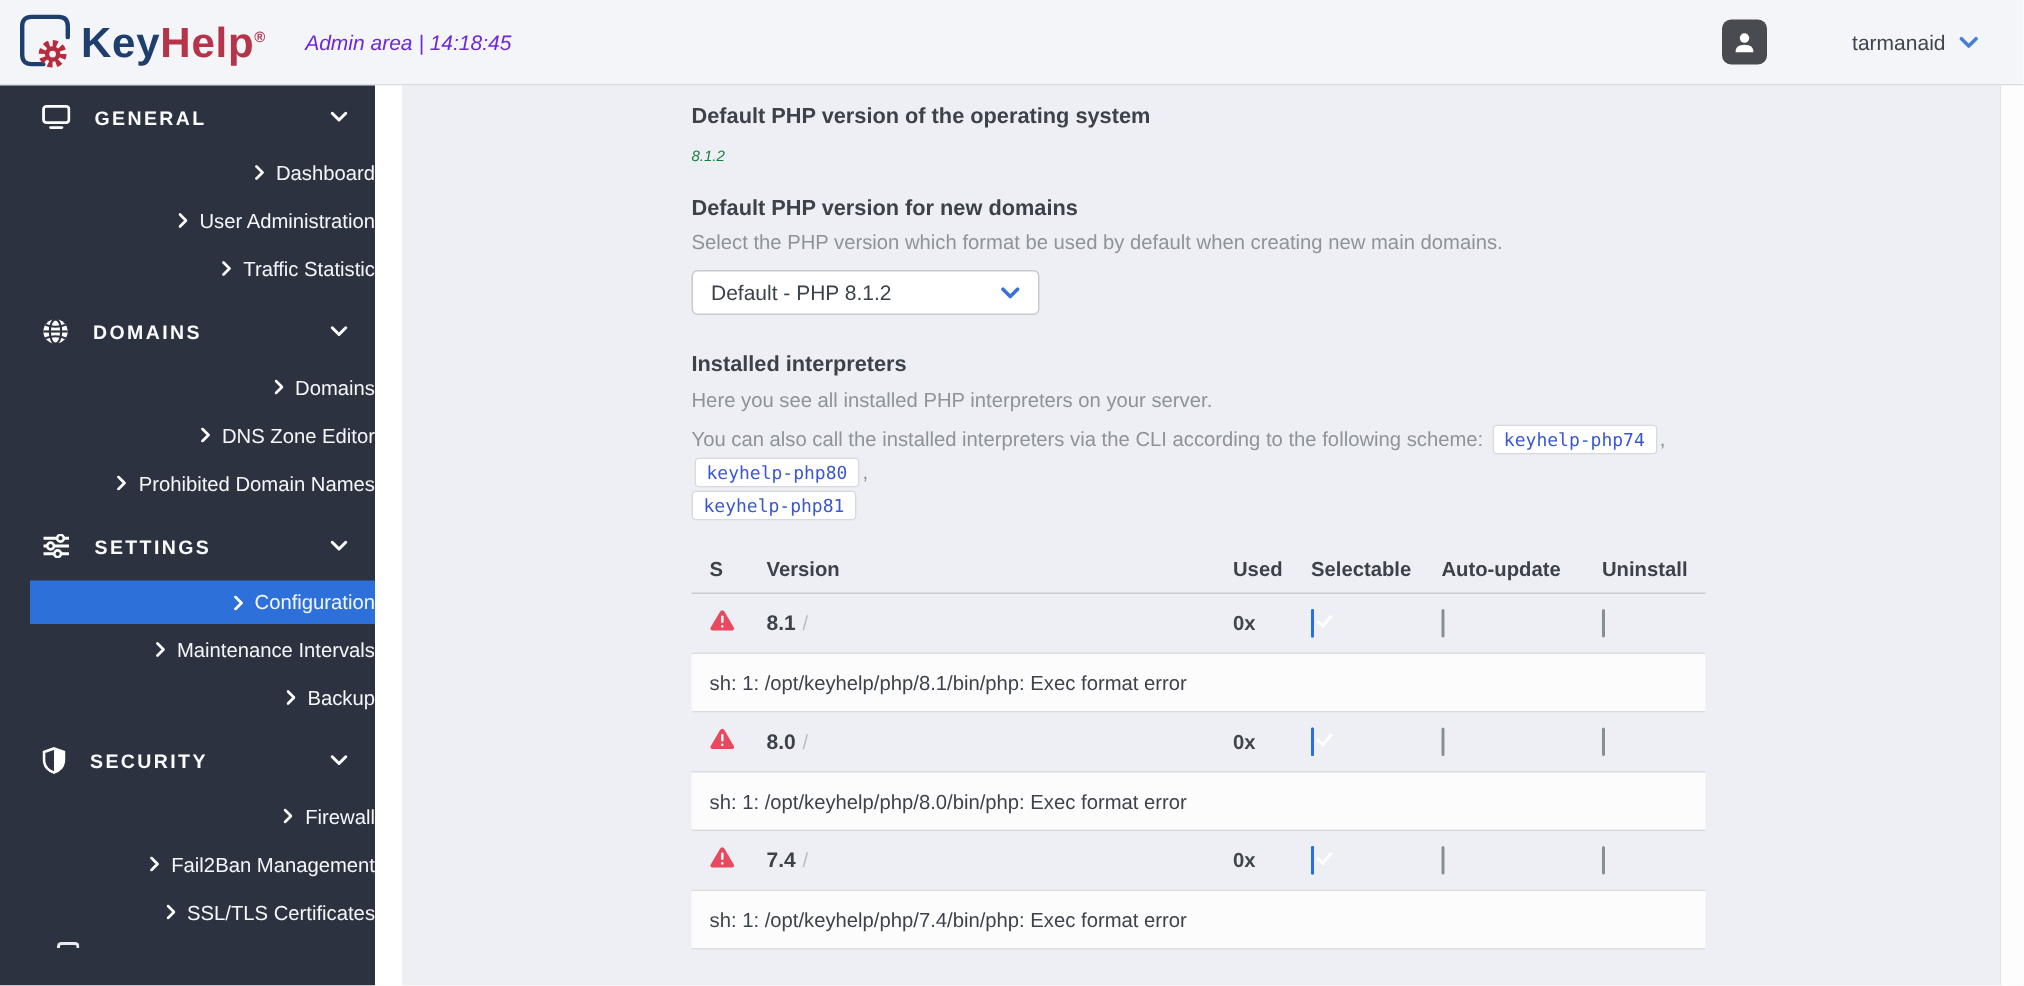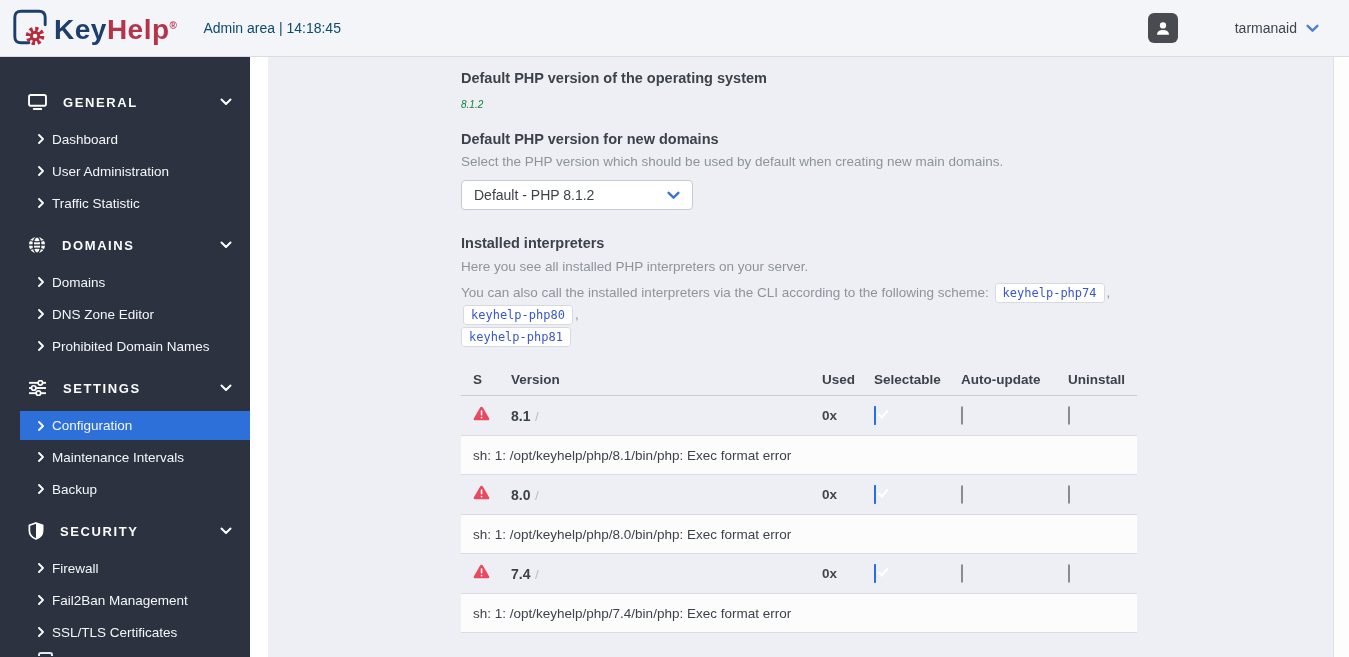--- a/index.html
+++ b/index.html
@@ -9,35 +9,35 @@
 
   
   .topbar { position:absolute; top:0; left:0; width:1349px; height:57px;
     background:#f4f5f9; border-bottom:1px solid #dadce1; display:flex; align-items:center; }
   .logo { display:flex; align-items:flex-start; margin-left:12px; cursor:pointer; }
   .logo-mark { width:36px; height:36px; margin-top:3px; position:relative; }
   .logo-text { font-size:28px; font-weight:700; letter-spacing:.5px; margin-left:6px; line-height:40px;}
   .logo-key { color:#1e3f6e; }
   .logo-help { color:#b5344a; }
   .logo-reg { color:#b5344a; font-size:10px; vertical-align:super; font-weight:700; }
-  .admin-context { color:#0c4a6e; font-size:14px; margin-left:26px; }
+  .admin-context { color:#6d28d9; font-size:14px; margin-left:26px;font-style:italic; }
   .topbar-right { margin-left:auto; margin-right:30px; display:flex; align-items:center; gap:9px; cursor:pointer; }
   .avatar { width:30px; height:30px; background:#484c50; border-radius:6px; display:flex; align-items:center; justify-content:center; }
   .username { color:#3f454e; font-size:14px;padding-left:48px; }
 
   
   .sidebar { position:absolute; top:57px; left:0; width:250px; height:600px;
-    background:#2c3240; color:#fff; padding-top:24px; overflow:hidden; }
+    background:#2c3240; color:#fff; padding-top:0; overflow:hidden; }
   .side-section-header { height:42px; display:flex; align-items:center; padding:0 18px 0 28px; cursor:pointer; }
   .side-section-header + .side-section-header, .side-items + .side-section-header { margin-top:5px; }
   .side-section-label { font-size:13px; font-weight:700; letter-spacing:1.6px; margin-left:16px; color:#fbfcfd; }
   .side-caret { margin-left:auto; }
   .side-items { }
   .side-item { height:32px; display:flex; align-items:center; margin-left:20px; width:230px;
-    padding-left:18px; font-size:13.5px; color:#f4f6f8; cursor:pointer; }
+    padding-left:18px; font-size:13.5px; color:#f4f6f8; cursor:pointer;justify-content:flex-end; }
   .side-item .gt { margin-right:8px; display:flex; }
   .side-item.active { background:#2e70d9; height:29px; margin-top:2px; margin-bottom:1px; }
   .side-partial-icon { margin:4px 0 0 38px; width:15px; height:4px; border:2px solid #e8eaee; border-bottom:none; border-radius:3px 3px 0 0; }
 
   
   .content-gap { position:absolute; top:57px; left:250px; width:18px; height:600px; background:#fff; }
   .content { position:absolute; top:57px; left:268px; width:1065px; height:600px;
     background:#edeff4; padding:13px 0 0 193px; }
   .scrollbar { position:absolute; top:57px; right:0; width:16px; height:600px; background:#fdfdfd; border-left:1px solid #dfe1e5; }
 
@@ -270,21 +270,21 @@
   </div>
 
   <div class="content-gap"></div>
 
   <div class="content">
 
     <div class="h-bold">Default PHP version of the operating system</div>
     <div class="val-italic">8.1.2</div>
 
     <div class="h-bold sec2">Default PHP version for new domains</div>
-    <div class="desc">Select the PHP version which should be used by default when creating new main domains.</div>
+    <div class="desc">Select the PHP version which format be used by default when creating new main domains.</div>
 
     <div class="select">
       <span class="select-value">Default - PHP 8.1.2</span>
       <svg class="caret" width="13" height="9" viewBox="0 0 12 8">
         <polyline points="1.5,1.5 6,6 10.5,1.5" fill="none" stroke="#3a72d9" stroke-width="2.2" stroke-linecap="round" stroke-linejoin="round"></polyline>
       </svg>
     </div>
 
     <div class="h-bold sec3">Installed interpreters</div>
     <div class="iline">Here you see all installed PHP interpreters on your server.</div>

